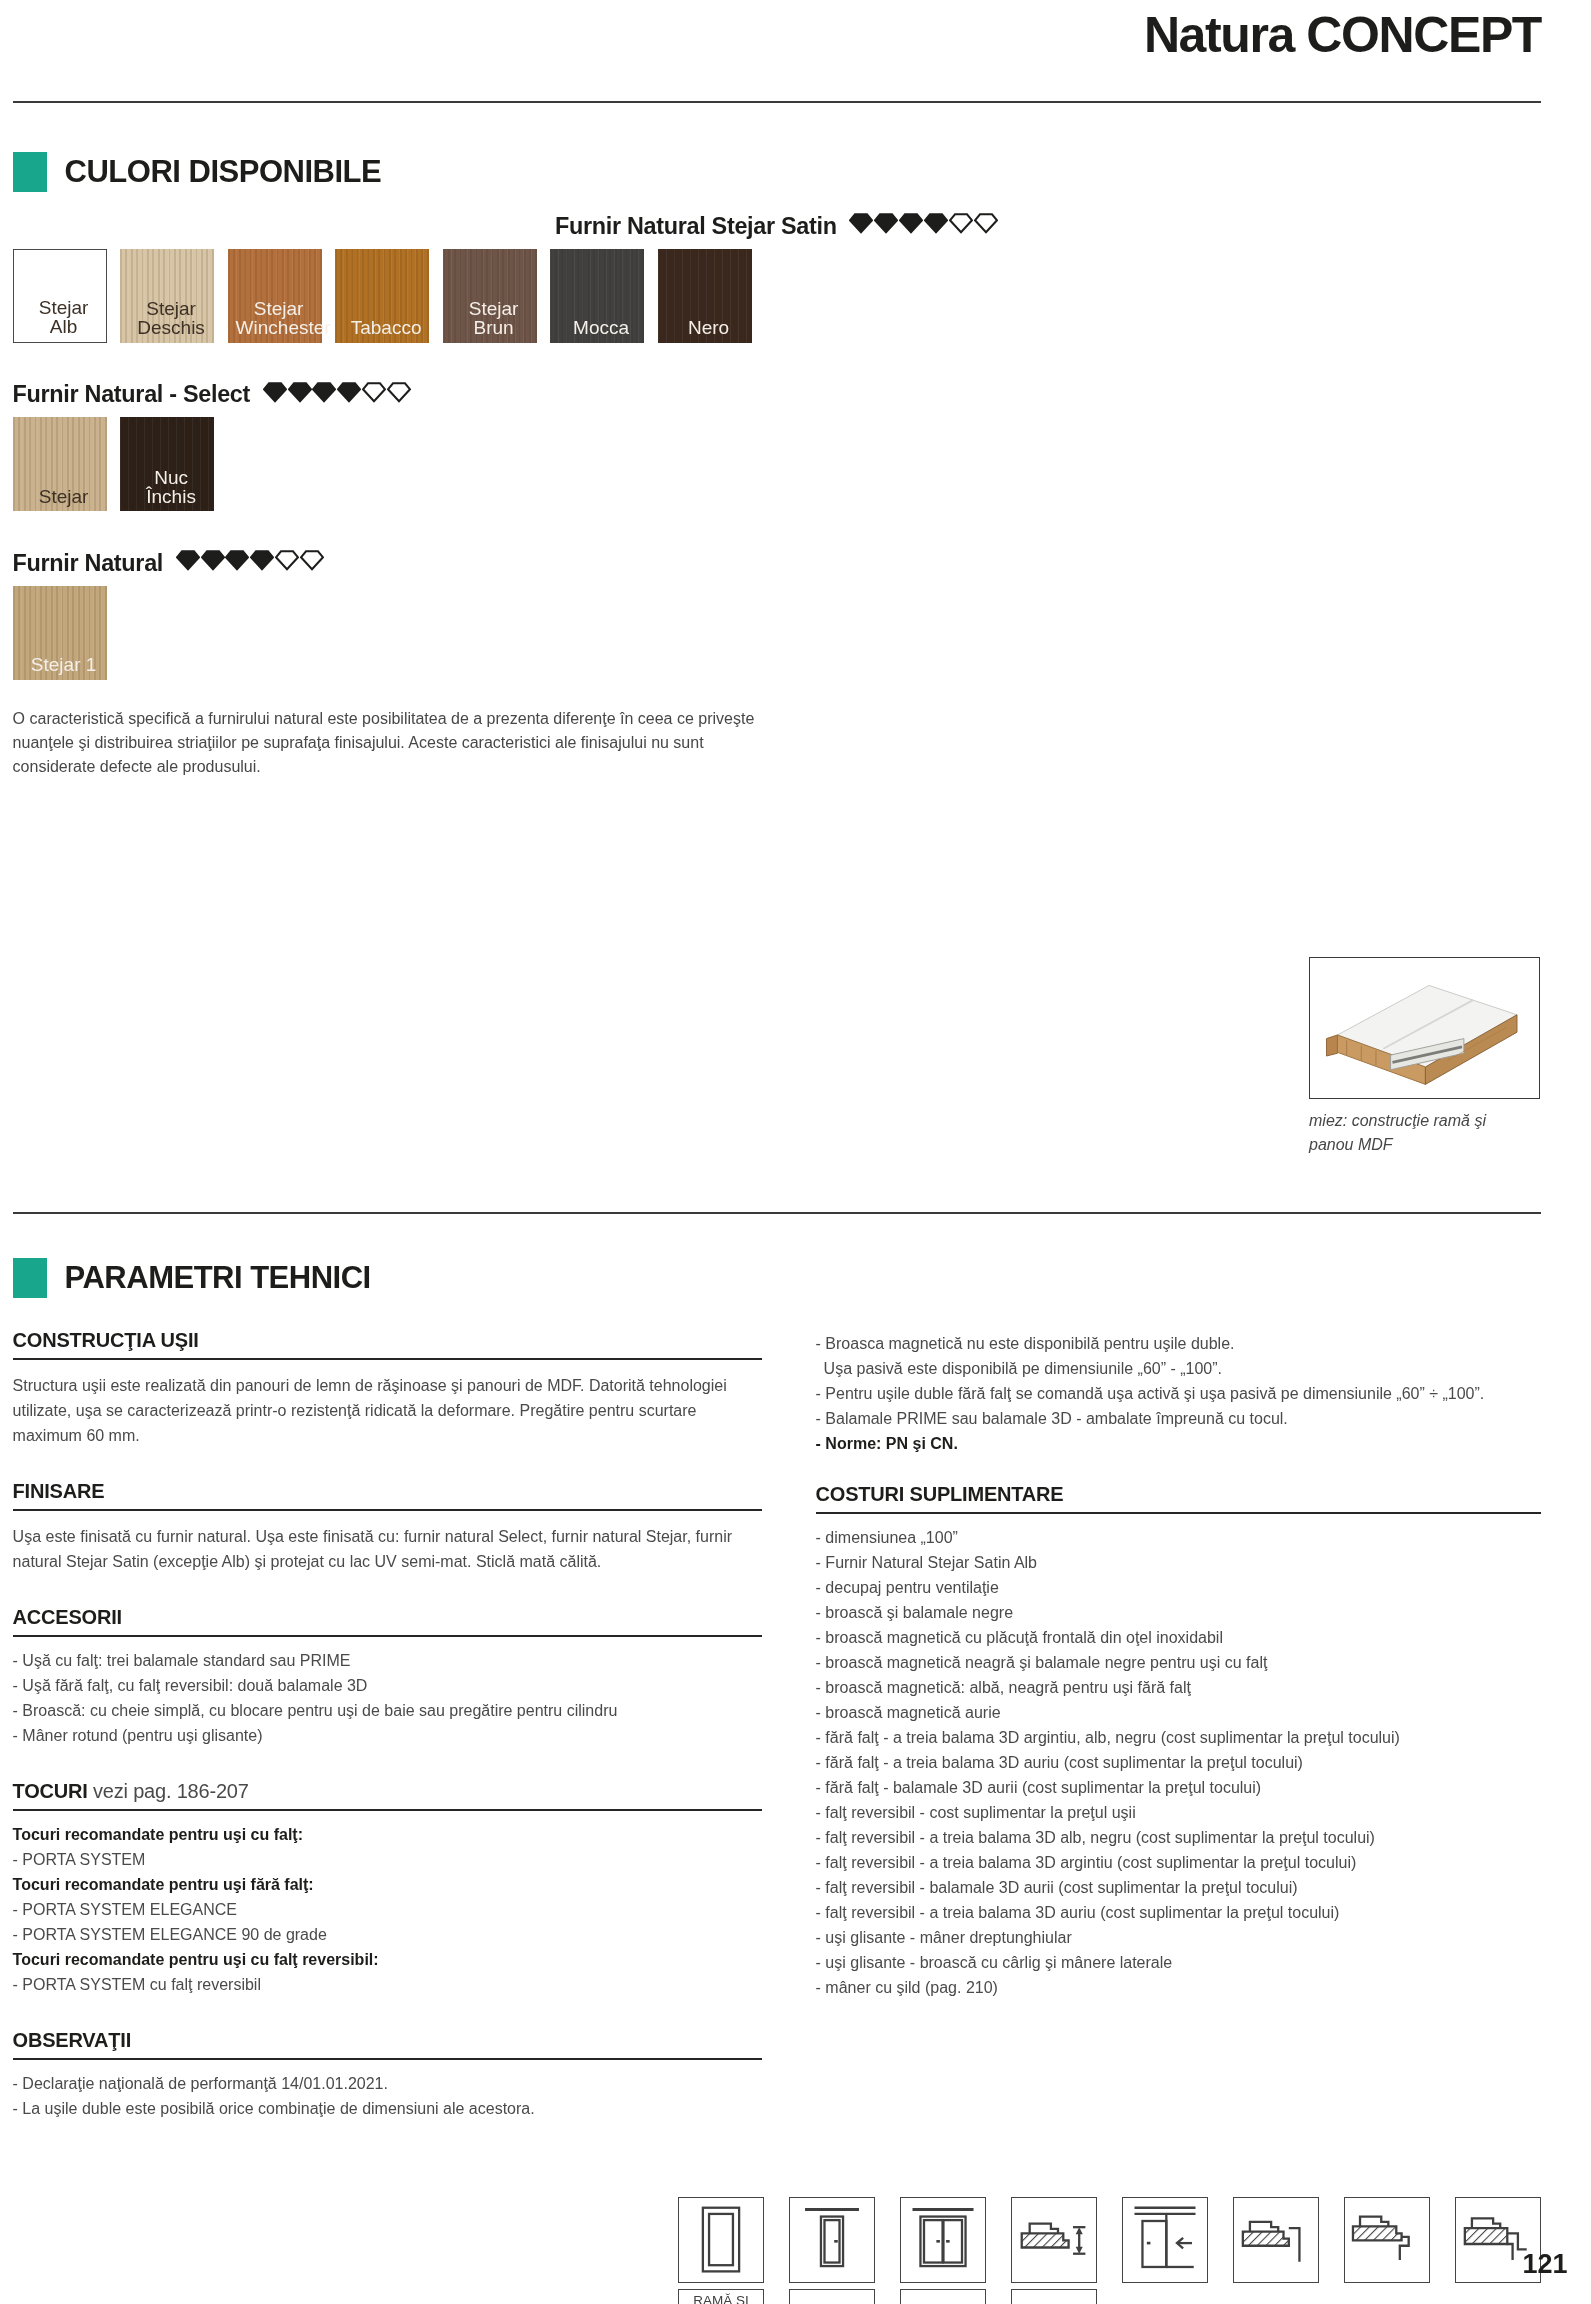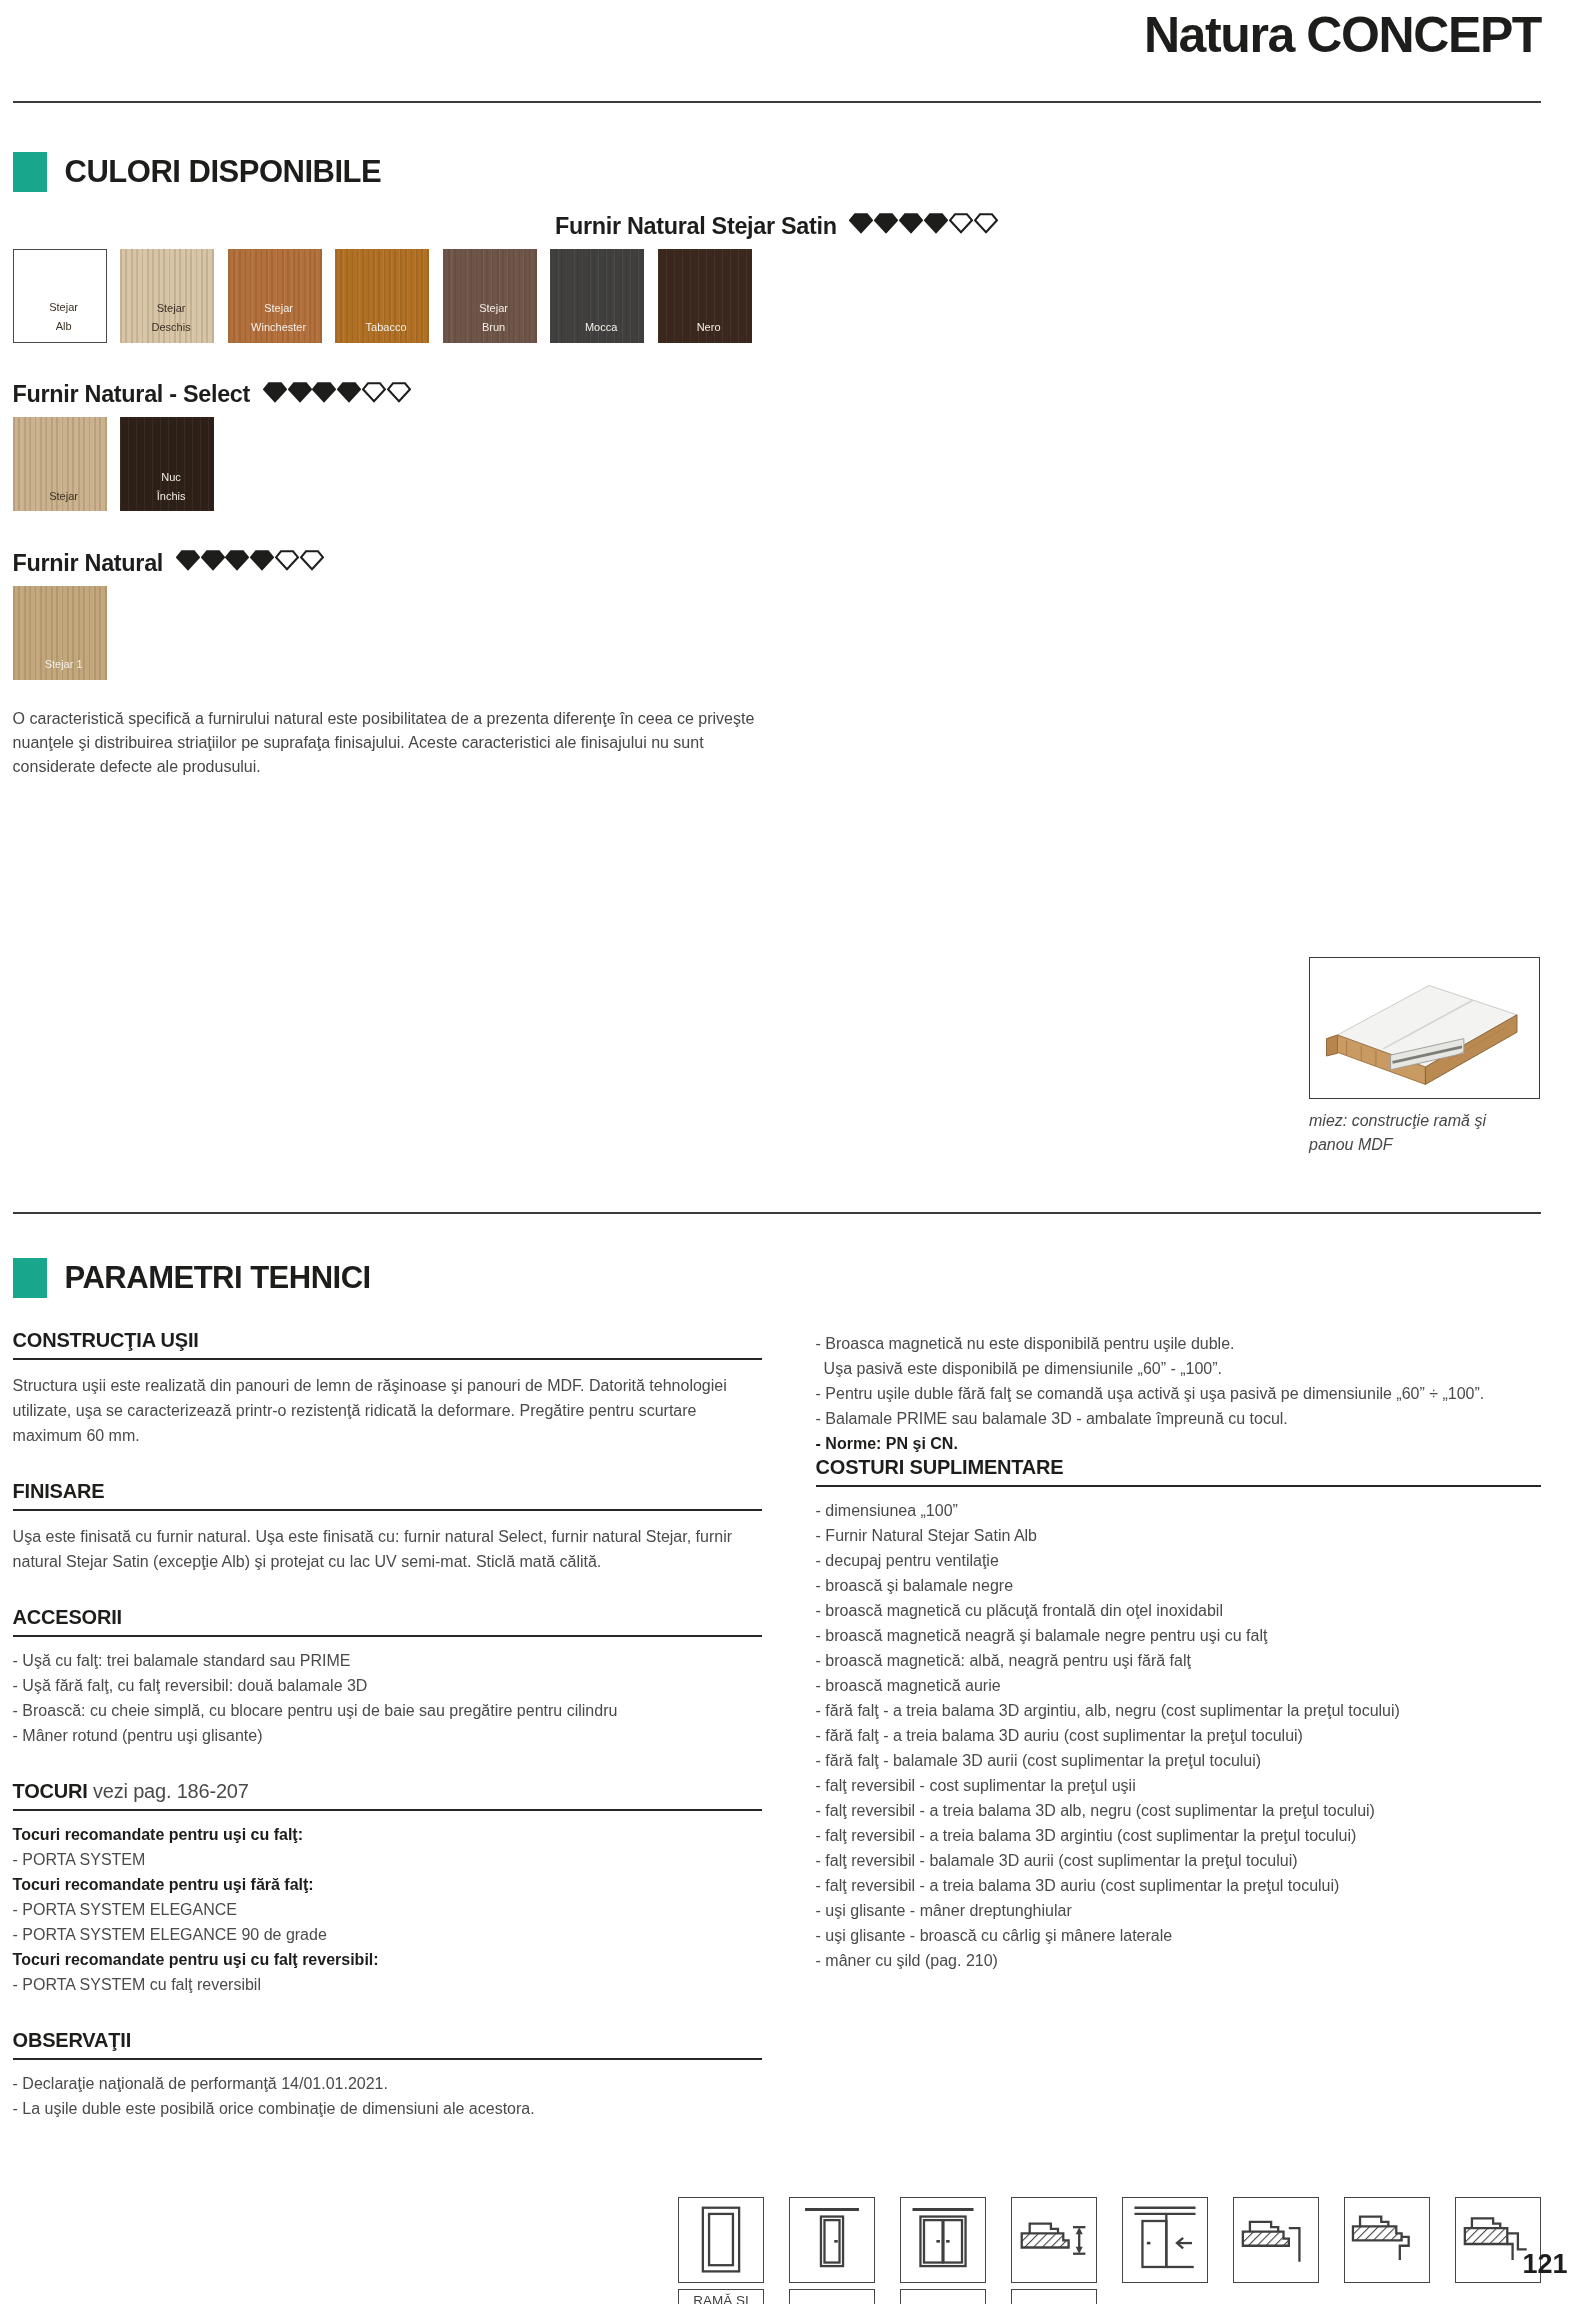--- a/index.html
+++ b/index.html
@@ -21,21 +21,21 @@
   .group-head{display:flex;align-items:center;gap:12.6px;font-size:23.4px;font-weight:700;
               color:#1d1d1b;letter-spacing:-0.3px;}
   .dia{width:24px;height:22.5px;display:inline-block;margin-right:0.9px;}
   .swatch-row{display:flex;gap:13.5px;margin-top:8px;}
   .swatch{position:relative;width:94px;height:94px;box-sizing:border-box;}
   .swatch.grain::after{content:"";position:absolute;inset:0;
       background:repeating-linear-gradient(90deg,rgba(60,30,0,.12) 0 1.8px,rgba(0,0,0,0) 1.8px 5.4px),
                  repeating-linear-gradient(90deg,rgba(255,255,255,.06) 0 0.9px,rgba(0,0,0,0) 0.9px 8px);}
   .swatch.plain{border:0.9px solid #4a4a4a;}
   .swatch-label{position:absolute;left:8px;right:0;bottom:5.4px;z-index:2;text-align:center;
-      font-size:11px;line-height:19px;white-space:pre-line;}
+      font-size:19px;line-height:19px;white-space:pre-line;}
   .txt-dark{color:#3d3126;}
   .txt-light{color:#f4efe8;}
 
   .veneer-note{margin-top:27px;width:761px;font-size:16px;line-height:24px;color:#474747;}
 
   
   .figure-wrap{width:232px;margin-left:auto;margin-top:178px;font-style:italic;}
   .figure-box{border:1.8px solid #3a3a3a;background:#fff;width:229px;height:140px;}
   .figure-caption{margin-top:10.8px;width:216px;font-size:16px;line-height:23.4px;color:#474747;}
 
@@ -252,21 +252,21 @@
 
     <div class="col-right">
       <ul class="plainlist" style="margin-top:1.8px;">
         <li>- Broasca magnetică nu este disponibilă pentru uşile duble.</li>
         <li class="cont">Uşa pasivă este disponibilă pe dimensiunile „60” - „100”.</li>
         <li>- Pentru uşile duble fără falţ se comandă uşa activă şi uşa pasivă pe dimensiunile „60” ÷ „100”.</li>
         <li>- Balamale PRIME sau balamale 3D - ambalate împreună cu tocul.</li>
         <li class="bold">- Norme: PN şi CN.</li>
       </ul>
 
-      <div class="sub-head" style="">COSTURI SUPLIMENTARE</div>
+      <div class="sub-head" style="margin-top:27px;">COSTURI SUPLIMENTARE</div>
       <ul class="plainlist costs">
         <li>- dimensiunea „100”</li>
         <li>- Furnir Natural Stejar Satin Alb</li>
         <li>- decupaj pentru ventilaţie</li>
         <li>- broască şi balamale negre</li>
         <li>- broască magnetică cu plăcuţă frontală din oţel inoxidabil</li>
         <li>- broască magnetică neagră şi balamale negre pentru uşi cu falţ</li>
         <li>- broască magnetică: albă, neagră pentru uşi fără falţ</li>
         <li>- broască magnetică aurie</li>
         <li>- fără falţ - a treia balama 3D argintiu, alb, negru (cost suplimentar la preţul tocului)</li>

